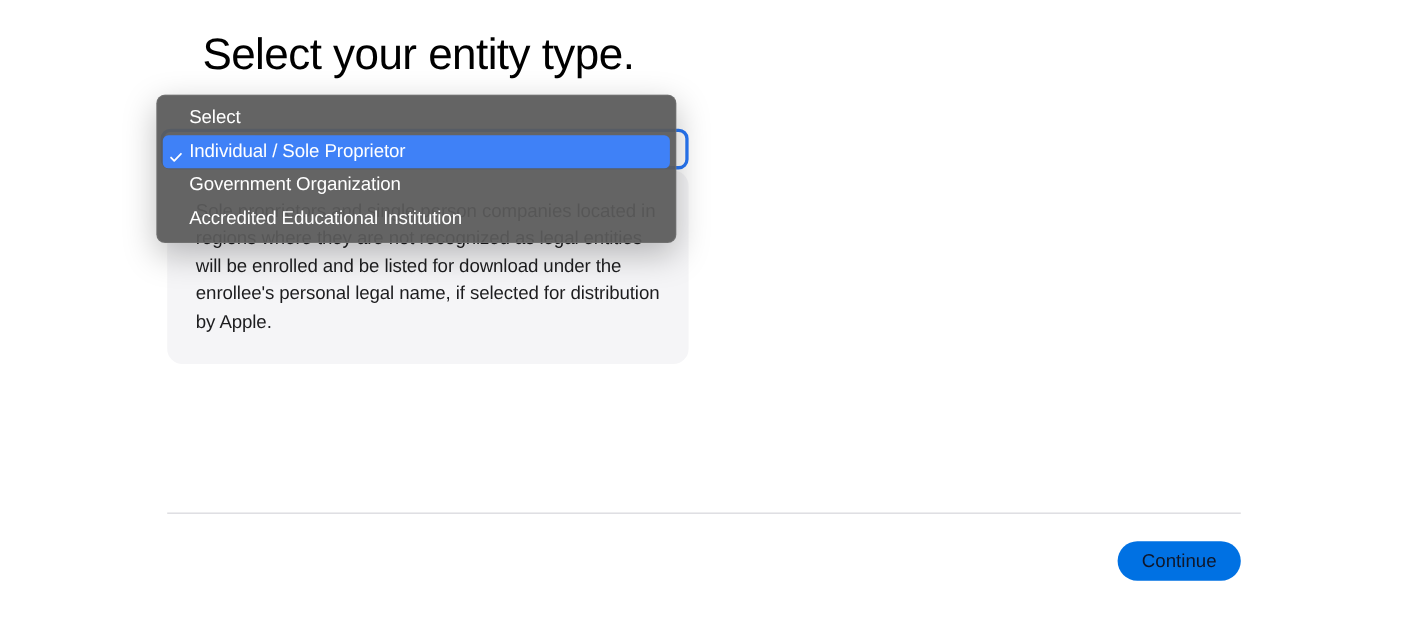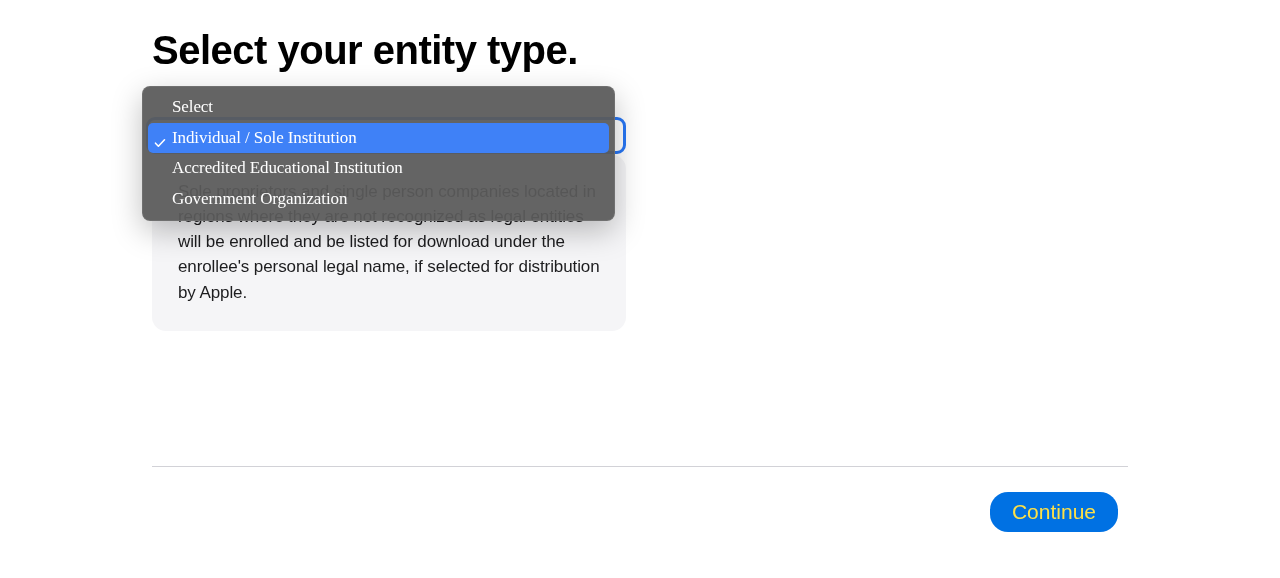--- a/index.html
+++ b/index.html
@@ -14,24 +14,25 @@
       height: 578px;
       position: relative;
     }
     .container {
       padding-left: 152px;
       padding-right: 152px;
       padding-top: 28px;
     }
     .page-title {
       font-size: 40px;
-      font-weight: 700;
+      font-weight: 400;
       color: #000;
       letter-spacing: -0.5px;
       margin-bottom: 40px;
+      margin-left: 32px;
     }
     .info-card {
       background: #f5f5f7;
       border-radius: 14px;
       width: 474px;
       padding: 24px 26px 26px 26px;
       position: relative;
       margin-top: 82px;
     }
     .info-text {
@@ -53,21 +54,20 @@
     .dropdown-panel {
       position: absolute;
       left: 142px;
       top: 86px;
       width: 473px;
       background: rgba(90, 90, 90, 0.94);
       border: 1px solid rgba(120,120,120,0.6);
       border-radius: 8px;
       padding: 5px 5px 5px 5px;
       box-shadow: 0 10px 30px rgba(0,0,0,0.25);
-      font-family: Liberation Serif, serif;
     }
     .dropdown-option {
       color: #fff;
       font-size: 17px;
       padding: 3px 10px 3px 24px;
       border-radius: 5px;
       position: relative;
       cursor: default;
       line-height: 1.45;
       letter-spacing: -0.1px;
@@ -86,28 +86,28 @@
     .divider {
       position: absolute;
       left: 152px;
       top: 466px;
       width: 976px;
       height: 1px;
       background: #d2d2d7;
     }
     .continue-btn {
       position: absolute;
-      right: 162px;
+      right: 152px;
       top: 492px;
       background: #0071e3;
-      color: #fde047;
+      color: #0f172a;
       border: none;
       border-radius: 18px;
       padding: 8px 22px;
-      font-size: 21px;
+      font-size: 17px;
       font-family: inherit;
       cursor: pointer;
     }
   </style>
 </head>
 <body>
 
 <div class="container">
   <h1 class="page-title">Select your entity type.</h1>
 
@@ -121,25 +121,25 @@
 <div class="dropdown-panel">
   <div class="dropdown-option">
     <span>Select</span>
   </div>
   <div class="dropdown-option highlighted">
     <span class="check">
       <svg viewBox="0 0 12 12" width="12" height="12">
           <path d="M1.5 6.2 L4.4 9.2 L10.5 2.8" stroke="#fff" stroke-width="1.6" fill="none" stroke-linecap="round" stroke-linejoin="round"></path>
         </svg>
     </span>
-    <span>Individual / Sole Institution</span>
+    <span>Individual / Sole Proprietor</span>
+  </div>
+  <div class="dropdown-option">
+    <span>Government Organization</span>
   </div>
   <div class="dropdown-option">
     <span>Accredited Educational Institution</span>
-  </div>
-  <div class="dropdown-option">
-    <span>Government Organization</span>
   </div>
 </div>
 
 <div class="divider"></div>
 
 <button class="continue-btn">Continue</button>
 
 </body></html>

